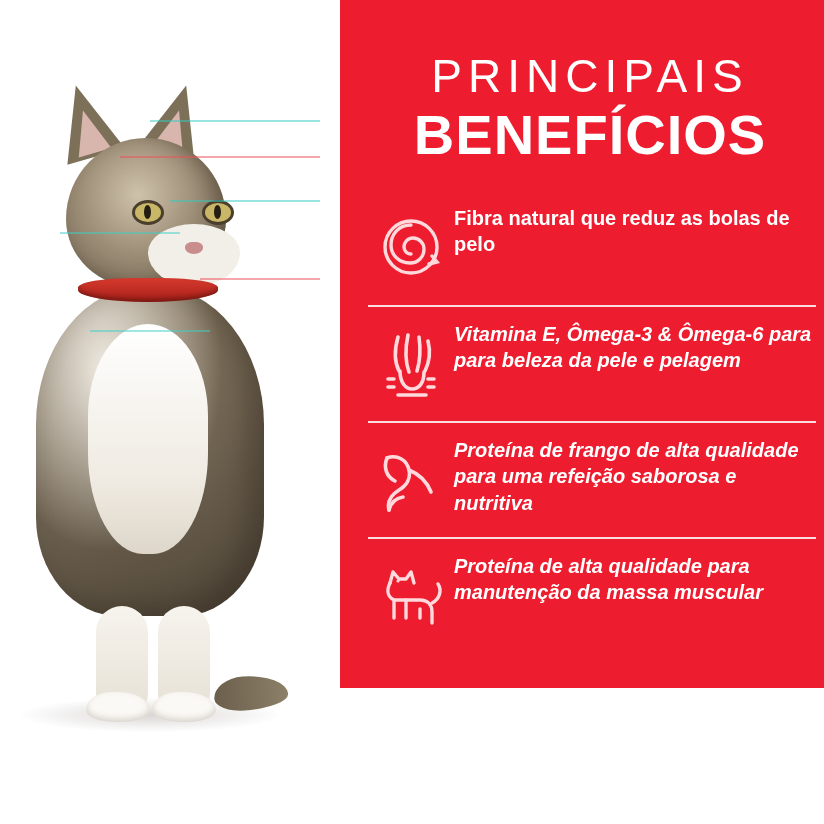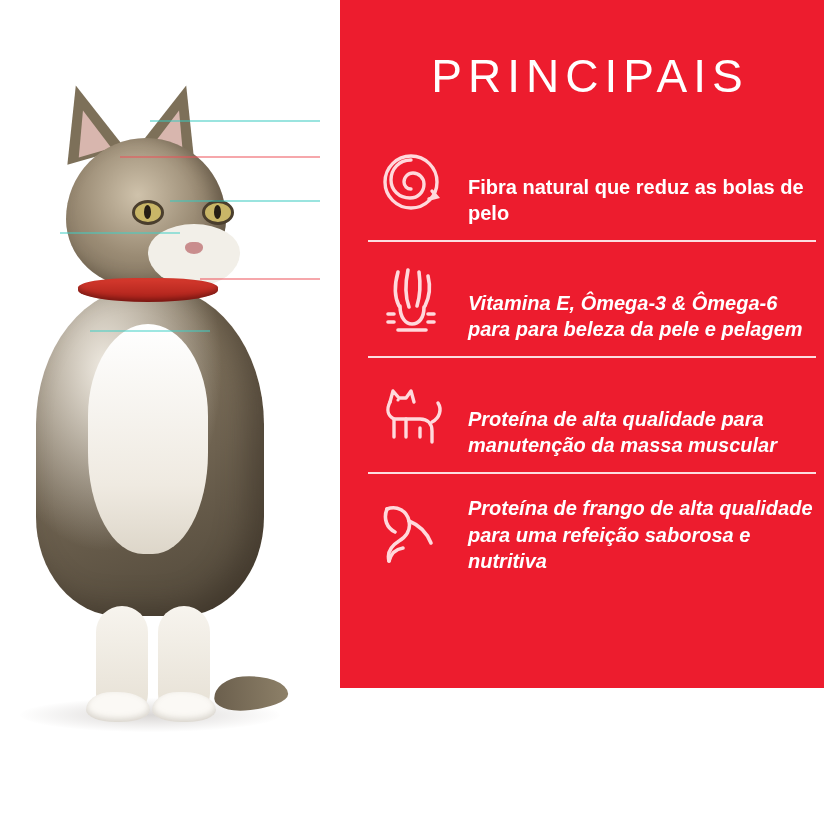--- a/index.html
+++ b/index.html
@@ -224,22 +224,21 @@
     margin-top: 6px;
     color: #ffffff;
   }
 
   .benefits {
     margin-top: 26px;
     padding: 0 24px 0 28px;
   }
   .benefit {
     display: flex;
-    align-items: flex-end;
-    gap: 14px;
+    align-items: flex-start;
     padding: 14px 0;
   }
   .benefit + .benefit {
     border-top: 2px solid rgba(255,255,255,0.85);
     font-style: italic;
   }
   .benefit .icon {
     flex: 0 0 86px;
     height: 86px;
     display: flex;
@@ -293,20 +292,21 @@
     <div class="fringe c"></div>
     <div class="fringe d"></div>
     <div class="fringe e"></div>
     <div class="fringe f"></div>
   </div>
 
   <div class="red-panel">
 
     <div class="title-block">
       <div class="title-line1">PRINCIPAIS</div>
+      <div class="title-line2">BENEFÍCIOS</div>
     </div>
 
     <div class="benefits">
 
       <div class="benefit">
         <span class="icon">
           <svg width="74" height="74" viewBox="0 0 74 74" aria-hidden="true">
             <g fill="none" stroke="#ffd9dc" stroke-width="3.4" stroke-linecap="round">
               <circle cx="37" cy="36" r="26"></circle>
               <path d="M37 14 C25 14 17 23 17 34 C17 44 25 52 36 52 C44 52 50 46 50 38 C50 32 45 27 39 27 C34 27 30 31 30 36 C30 40 33 43 37 43"></path>
@@ -329,44 +329,44 @@
               <path d="M20 52 h-6 M20 60 h-6 M54 52 h6 M54 60 h6"></path>
               <path d="M24 68 h28"></path>
             </g>
           </svg>
         </span>
         <span class="text">Vitamina E, Ômega-3 &amp; Ômega-6 para para beleza da pele e pelagem</span>
       </div>
 
       <div class="benefit">
         <span class="icon">
+          <svg width="76" height="76" viewBox="0 0 76 76" aria-hidden="true">
+            <g fill="none" stroke="#ffd9dc" stroke-width="3.6" stroke-linecap="round" stroke-linejoin="round">
+              <path d="M14 16 c10 -4 20 2 22 12 c2 9 -3 16 -10 20 c-8 5 -12 12 -10 20"></path>
+              <path d="M14 16 c-4 10 0 19 8 23"></path>
+              <path d="M16 68 c2 -8 8 -12 14 -13"></path>
+              <path d="M36 28 c10 4 18 12 22 22"></path>
+            </g>
+          </svg>
+        </span>
+        <span class="text">Proteína de frango de alta qualidade para uma refeição saborosa e nutritiva</span>
+      </div>
+
+      <div class="benefit">
+        <span class="icon">
           <svg width="78" height="78" viewBox="0 0 78 78" aria-hidden="true">
             <g fill="none" stroke="#ffd9dc" stroke-width="3.4" stroke-linecap="round" stroke-linejoin="round">
               <path d="M18 26 l3 -11 6 7 h7 l5 -7 3 11"></path>
               <path d="M18 26 c-4 8 -2 14 4 17 h26 c8 0 12 5 12 12 v11"></path>
               <path d="M22 43 v18"></path>
               <path d="M34 43 v18"></path>
               <path d="M48 52 v9"></path>
               <path d="M60 46 c8 -4 10 -13 6 -19"></path>
               <circle cx="26" cy="24" r="1.6" fill="#ffd9dc" stroke="none"></circle>
             </g>
           </svg>
         </span>
         <span class="text">Proteína de alta qualidade para manutenção da massa muscular</span>
       </div>
 
-      <div class="benefit">
-        <span class="icon">
-          <svg width="76" height="76" viewBox="0 0 76 76" aria-hidden="true">
-            <g fill="none" stroke="#ffd9dc" stroke-width="3.6" stroke-linecap="round" stroke-linejoin="round">
-              <path d="M14 16 c10 -4 20 2 22 12 c2 9 -3 16 -10 20 c-8 5 -12 12 -10 20"></path>
-              <path d="M14 16 c-4 10 0 19 8 23"></path>
-              <path d="M16 68 c2 -8 8 -12 14 -13"></path>
-              <path d="M36 28 c10 4 18 12 22 22"></path>
-            </g>
-          </svg>
-        </span>
-        <span class="text">Proteína de frango de alta qualidade para uma refeição saborosa e nutritiva</span>
-      </div>
-
     </div>
   </div>
 </div>
 
 </body></html>

